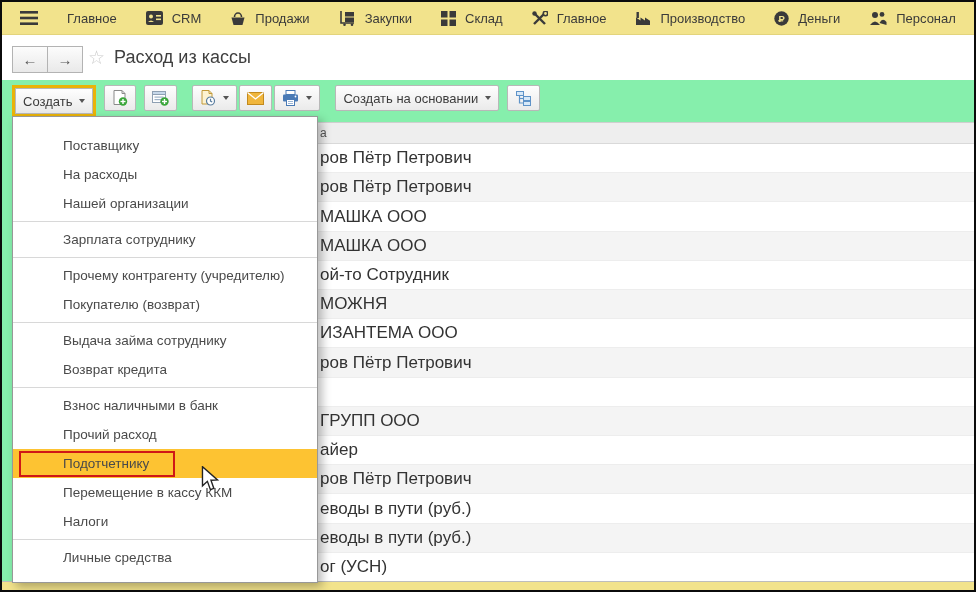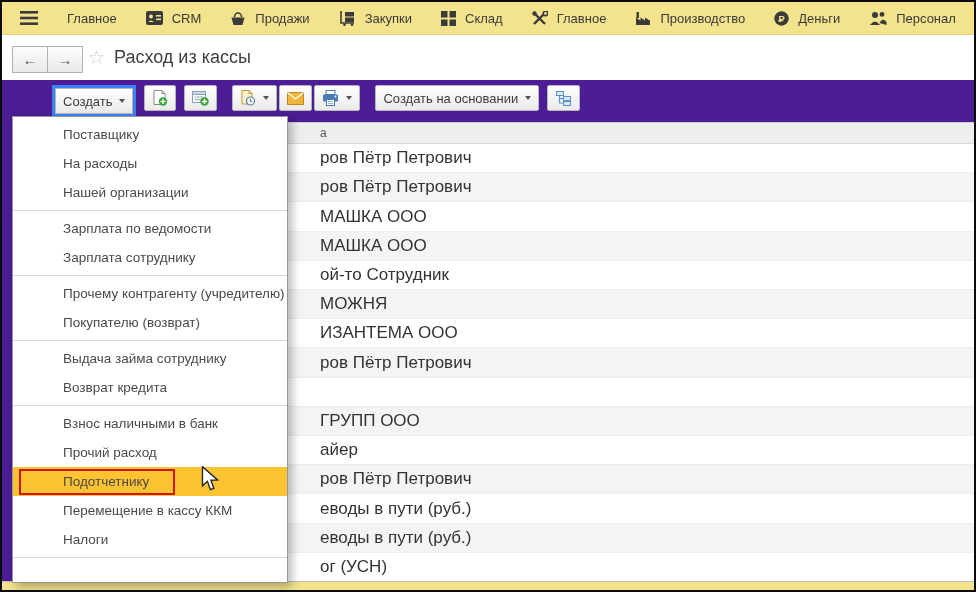--- a/index.html
+++ b/index.html
@@ -1,18 +1,18 @@
 <!DOCTYPE html>
 <html><head>
 <meta charset="utf-8">
 <style>
   html,body{margin:0;padding:0;background:#d7d7d7;}
   .screen{
     position:relative;width:976px;height:592px;box-sizing:border-box;
-    border:2px solid #0b0b0b;background:#4c1d95;overflow:hidden;
+    border:2px solid #0b0b0b;background:#86efac;overflow:hidden;
     font-family:"Liberation Sans",sans-serif;color:#3c3c3c;
   }
   
   .topbar{
     position:absolute;left:0;top:0;width:100%;height:33px;background:#f2e38c;
     display:flex;align-items:center;justify-content:space-between;
     padding:0 18px;box-sizing:border-box;border-bottom:1px solid #e3d47c;
   }
   .tb-item{display:flex;align-items:center;gap:9px;font-size:13px;color:#3a3a3a;cursor:pointer;white-space:nowrap;}
   .tb-item svg{display:block;}
@@ -28,40 +28,40 @@
   .page-title{position:absolute;left:112px;top:12px;font-size:18px;color:#3f3f3f;}
   
   .toolbar{position:absolute;left:10px;top:83px;display:flex;align-items:flex-start;}
   .btn{
     height:26px;border:1px solid #b8b8b8;border-radius:2px;box-sizing:border-box;
     background:linear-gradient(#fefefe,#eaeaea);display:inline-flex;align-items:center;
     padding:0 7px;font-size:13px;color:#3c3c3c;cursor:pointer;gap:5px;
   }
   .btn svg{display:block;}
   .caret{width:0;height:0;border-left:3.5px solid transparent;border-right:3.5px solid transparent;border-top:4px solid #555;margin-left:2px;}
-  .redwrap{border:3px solid #3b82f6;display:inline-block;line-height:0;margin-left:40px;}
+  .redwrap{border:3px solid #eab308;display:inline-block;line-height:0;}
   .redwrap .btn{border-radius:0;}
   .tgroup{display:flex;gap:2px;}
   .sp8{width:8px;} .sp14{width:15px;}
   
   .dtable{position:absolute;left:10px;top:120px;right:0;bottom:8px;display:flex;flex-direction:column;border-top:1px solid #cfcfcf;}
   .thead{
     height:20px;flex:none;background:#eeeeee;border-bottom:1px solid #d9d9d9;
     font-size:12px;color:#555;display:flex;align-items:center;padding-left:308px;
   }
   .trow{
     flex:1;display:flex;align-items:center;padding-left:308px;font-size:17px;color:#333;
     border-bottom:1px solid #ededed;cursor:pointer;background:#ffffff;
   }
   .trow:nth-child(odd){background:#f4f4f4;}
   
   .dropdown{
-    position:absolute;left:10px;top:114px;width:276px;height:467px;box-sizing:border-box;
+    position:absolute;left:10px;top:114px;width:306px;height:467px;box-sizing:border-box;
     background:#ffffff;border:1px solid #989898;box-shadow:4px 4px 9px rgba(0,0,0,.28);
-    padding-top:3px;z-index:5;
+    padding-top:14px;z-index:5;
   }
   .mi{height:29px;line-height:29px;padding-left:50px;font-size:13.5px;color:#4a4a4a;cursor:pointer;position:relative;white-space:nowrap;}
   .msep{border-top:1px solid #d8d8d8;margin:3px 0;}
   .mi.hl{background:#fdc332;}
   .mi.hl .redbox{
     position:absolute;left:6px;top:2px;width:152px;height:22px;
     border:2px solid #cf1717;pointer-events:none;
   }
   
   .bottomstrip{position:absolute;left:0;bottom:0;width:100%;height:8px;background:#f2e38c;border-top:1px solid #bdbdbd;}
@@ -291,38 +291,38 @@
     <div class="trow">еводы в пути (руб.)</div>
     <div class="trow">еводы в пути (руб.)</div>
     <div class="trow">ог (УСН)</div>
   </div>
 
   <div class="dropdown">
     <div class="mi">Поставщику</div>
     <div class="mi">На расходы</div>
     <div class="mi">Нашей организации</div>
     <div class="msep"></div>
-    <div class="mi">Зарплата по ведомости</div>
     <div class="mi">Зарплата сотруднику</div>
     <div class="msep"></div>
     <div class="mi">Прочему контрагенту (учредителю)</div>
     <div class="mi">Покупателю (возврат)</div>
     <div class="msep"></div>
     <div class="mi">Выдача займа сотруднику</div>
     <div class="mi">Возврат кредита</div>
     <div class="msep"></div>
     <div class="mi">Взнос наличными в банк</div>
     <div class="mi">Прочий расход</div>
     <div class="mi hl">
       <span>Подотчетнику</span>
       <span class="redbox"></span>
     </div>
     <div class="mi">Перемещение в кассу ККМ</div>
     <div class="mi">Налоги</div>
     <div class="msep"></div>
+    <div class="mi">Личные средства</div>
   </div>
 
   <div class="cursor">
     <svg width="20" height="26" viewBox="0 0 13 19">
         <path d="M1,0.5 L1,14.5 L4.6,11.2 L6.8,17.3 L9.3,16.4 L7.2,10.4 L12,10.2 Z" fill="#ffffff" stroke="#222222" stroke-width="1"></path>
       </svg>
   </div>
 
   <div class="bottomstrip"></div>
 </div>

